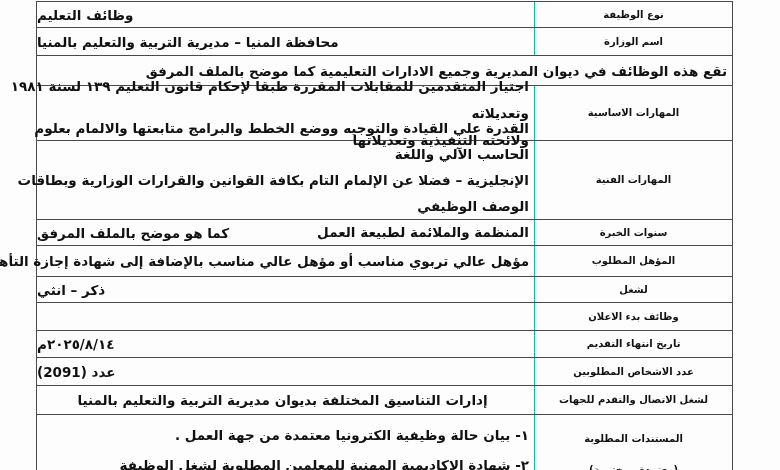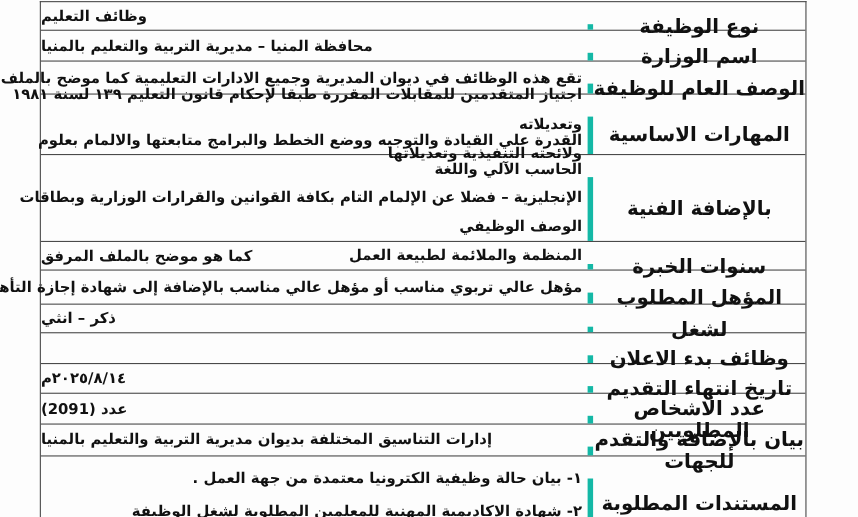--- a/index.html
+++ b/index.html
@@ -9,33 +9,33 @@
     font-family:"DejaVu Sans",sans-serif;direction:rtl;
   }
   .tbl{
     position:absolute;top:1px;right:47px;width:695px;
     border-top:1px solid #4a4a4a;border-left:1px solid #4a4a4a;border-right:1px solid #4a4a4a;
     background:#fdfdfd;
   }
   .row{display:flex;box-sizing:border-box;border-bottom:1px solid #4a4a4a;}
   .cell{box-sizing:border-box;}
   .label{
-    width:198px;flex:0 0 198px;border-left:5px solid #14b8a6;
+    width:198px;flex:0 0 198px;border-left:1px solid #14b8a6;
     display:flex;align-items:center;justify-content:center;
-    font-weight:bold;font-size:18px;text-align:center;
-    white-space:pre-line;line-height:20px;margin-top:20px;
+    font-weight:bold;font-size:10px;text-align:center;
+    white-space:pre-line;line-height:20px;
   }
   .value{
     flex:1 1 auto;display:flex;align-items:center;min-width:0;
     font-weight:bold;font-size:13.5px;line-height:20px;
   }
   .vtext{width:100%;}
   
   .v-center .vtext{text-align:left;white-space:nowrap;}
-  .v-right  .vtext{text-align:left;white-space:nowrap;padding-right:6px;}
+  .v-right  .vtext{text-align:center;white-space:nowrap;padding-right:6px;}
   .v-long   .vtext{text-align:right;white-space:nowrap;padding-right:5px;margin-left:-45px;width:calc(100% + 45px);}
   .v-wrap   .vtext{text-align:right;white-space:pre-line;padding-right:5px;margin-left:-45px;width:calc(100% + 45px);}
   
   .r1{height:26px;}  .r2{height:28px;}  .r3{height:30px;}
   .r4{height:55px;}  .r4 .value{line-height:27px;}
   .r5{height:79px;}  .r5 .value{line-height:26px;}
   .r6{height:26px;}  .r7{height:31px;}  .r8{height:26px;}
   .r9{height:28px;}  .r10{height:27px;} .r11{height:28px;}
   .r12{height:29px;}
   .r13{height:70px;border-bottom:none;}
@@ -56,36 +56,35 @@
     </div>
 
     <div class="row r2">
       <div class="cell label">اسم الوزارة</div>
       <div class="cell value v-center">
         <div class="vtext">محافظة المنيا – مديرية التربية والتعليم بالمنيا</div>
       </div>
     </div>
 
     <div class="row r3">
-      <div class="cell label">الوصف العام للوظيفة</div>
       <div class="cell value v-long">
         <div class="vtext">تقع هذه الوظائف في ديوان المديرية وجميع الادارات التعليمية كما موضح بالملف المرفق</div>
       </div>
     </div>
 
     <div class="row r4">
       <div class="cell label">المهارات الاساسية</div>
       <div class="cell value v-wrap">
         <div class="vtext">اجتياز المتقدمين للمقابلات المقررة طبقا لإحكام قانون التعليم ١٣٩ لسنة ١٩٨١ وتعديلاته
 ولائحته التنفيذية وتعديلاتها</div>
       </div>
     </div>
 
     <div class="row r5">
-      <div class="cell label">بالإضافة الفنية</div>
+      <div class="cell label">المهارات الفنية</div>
       <div class="cell value v-wrap">
         <div class="vtext">القدرة علي القيادة والتوجيه ووضع الخطط والبرامج متابعتها والالمام بعلوم الحاسب الآلي واللغة
 الإنجليزية – فضلا عن الإلمام التام بكافة القوانين والقرارات الوزارية وبطاقات الوصف الوظيفي
 المنظمة والملائمة لطبيعة العمل</div>
       </div>
     </div>
 
     <div class="row r6">
       <div class="cell label">سنوات الخبرة</div>
       <div class="cell value v-center">
@@ -119,21 +118,21 @@
     </div>
 
     <div class="row r11">
       <div class="cell label">عدد الاشخاص المطلوبين</div>
       <div class="cell value v-center">
         <div class="vtext">عدد (2091)</div>
       </div>
     </div>
 
     <div class="row r12">
-      <div class="cell label">بيان بالإضافة والتقدم للجهات</div>
+      <div class="cell label">لشغل الاتصال والتقدم للجهات</div>
       <div class="cell value v-right">
         <div class="vtext">إدارات التناسيق المختلفة بديوان مديرية التربية والتعليم بالمنيا</div>
       </div>
     </div>
 
     <div class="row r13">
       <div class="cell label">المستندات المطلوبة
 (معتمدة ومختومة)</div>
       <div class="cell value v-wrap">
         <div class="vtext">١- بيان حالة وظيفية الكترونيا معتمدة من جهة العمل .

